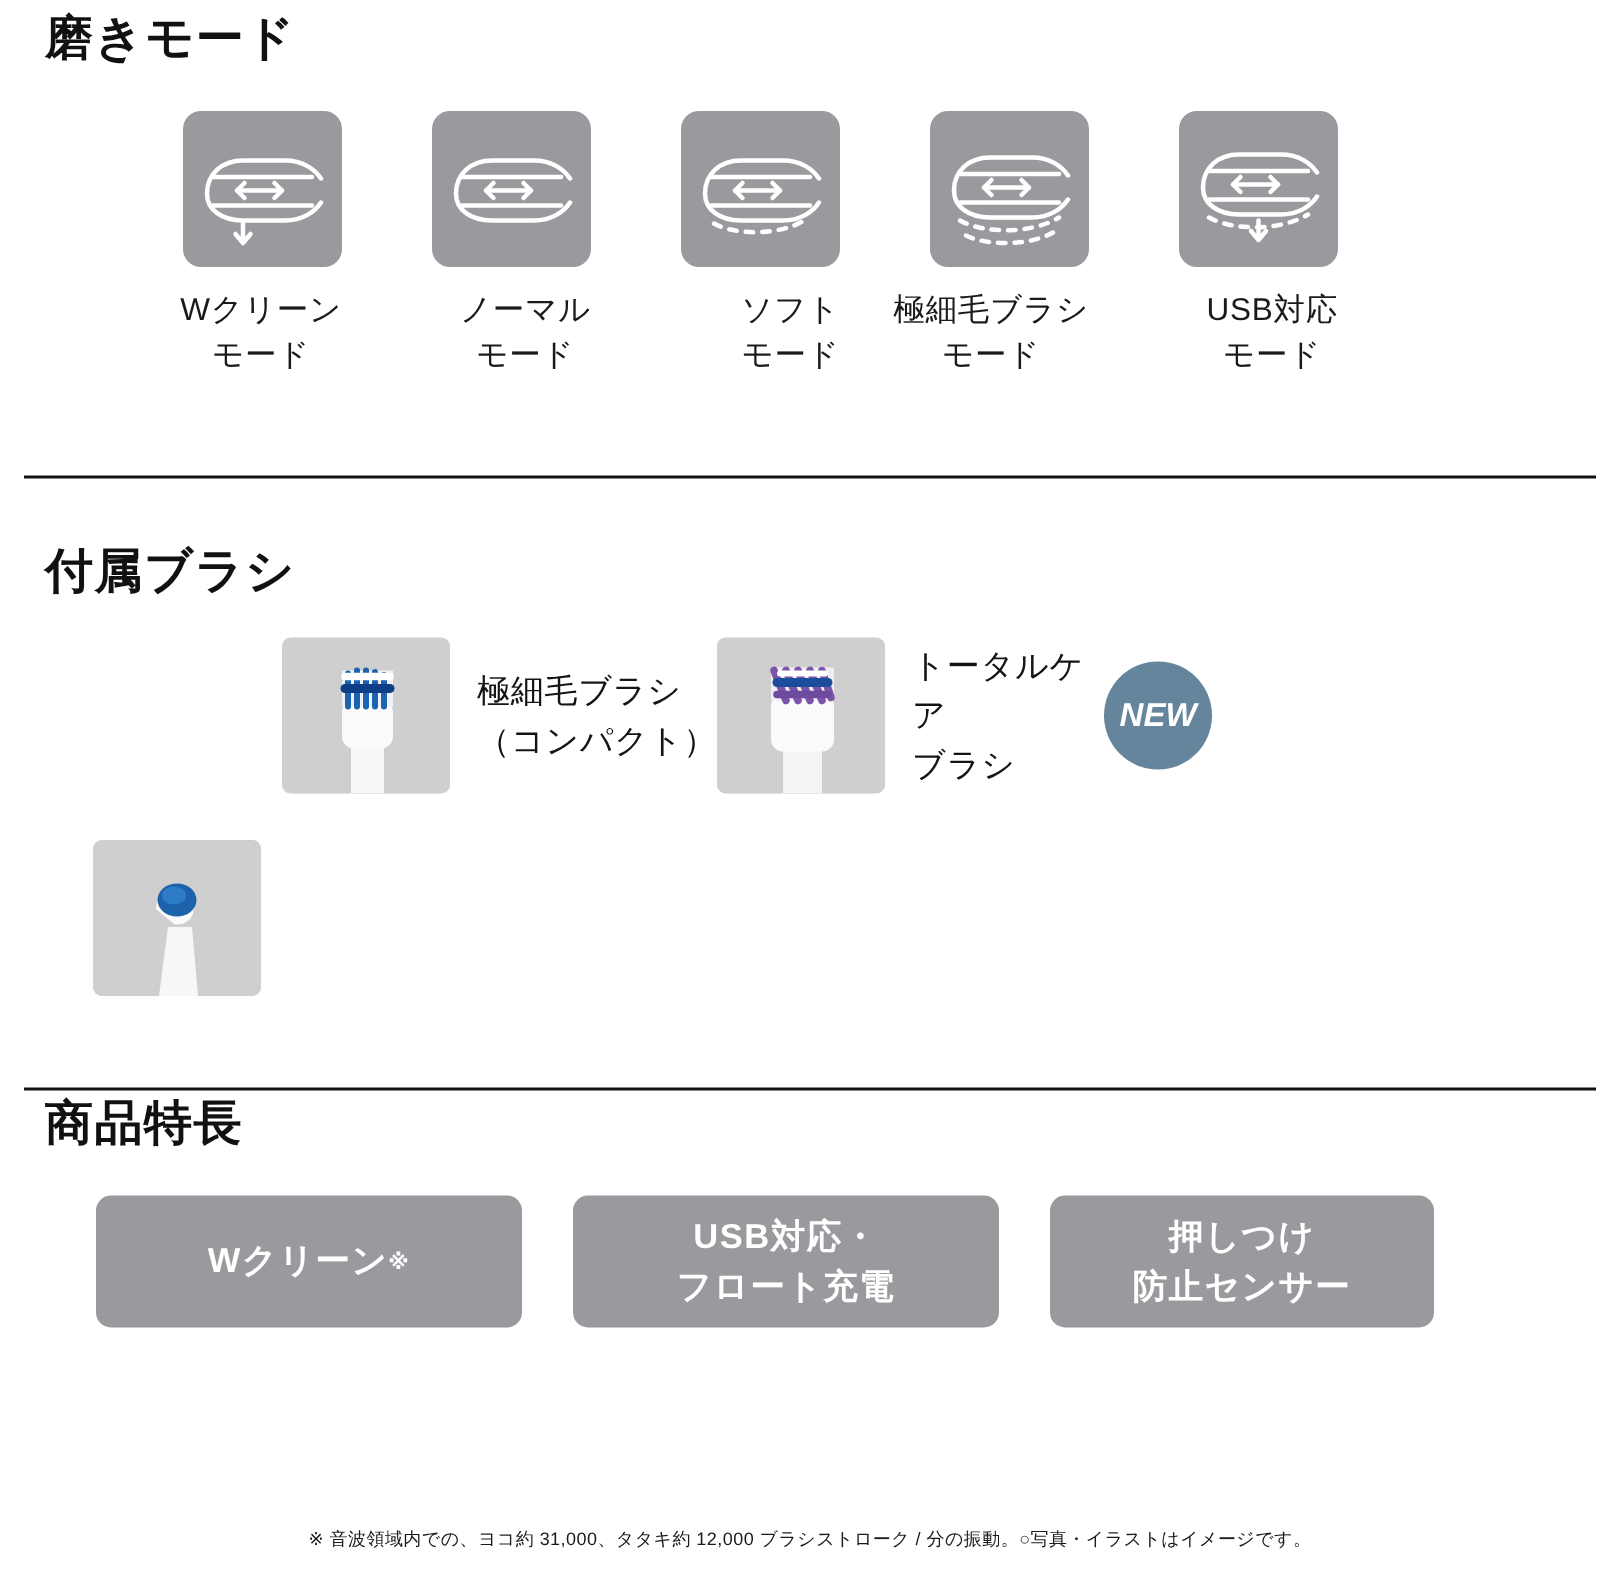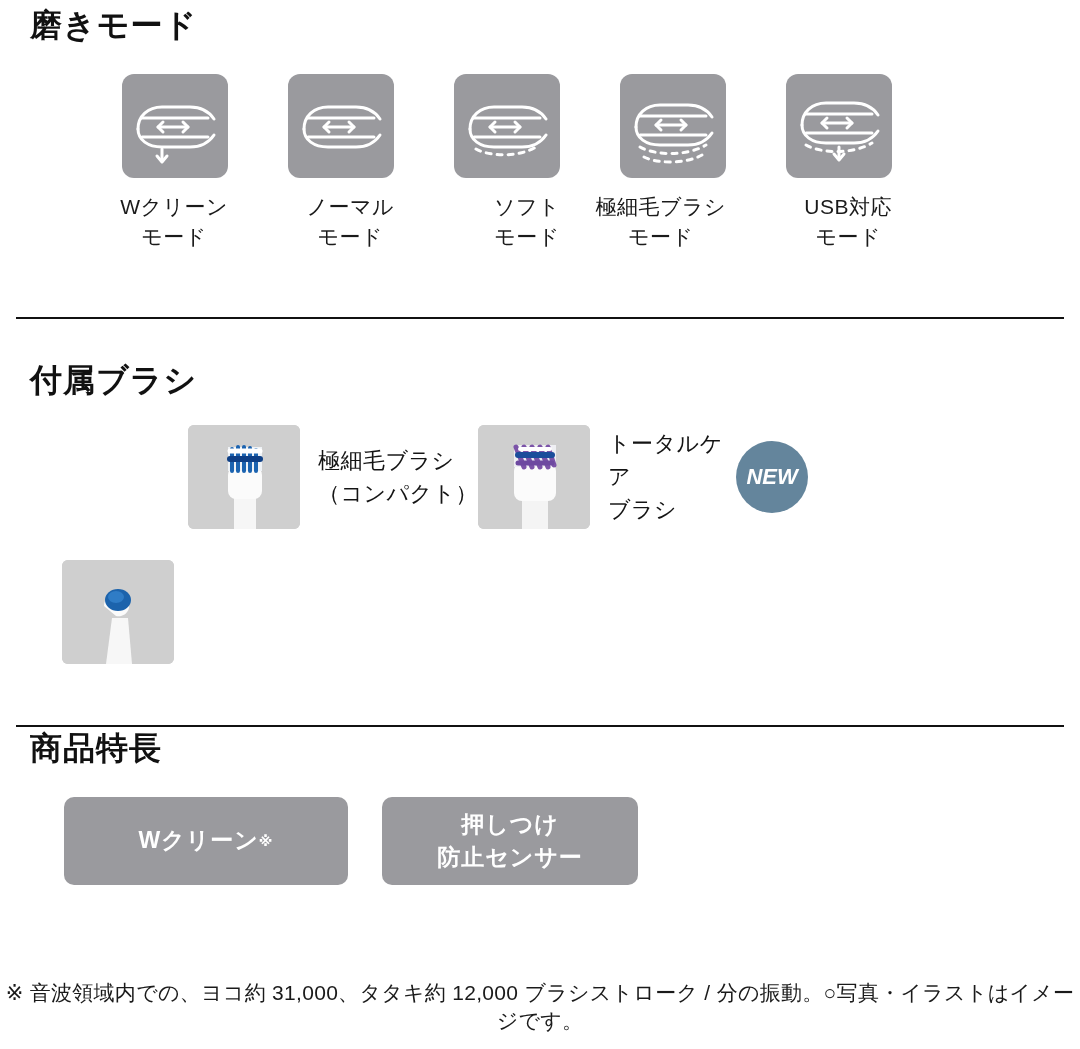--- a/index.html
+++ b/index.html
@@ -160,21 +160,21 @@
     vertical-align: super;
   }
 
   
   .footnote {
     position: absolute;
     left: 0;
     right: 0;
     bottom: 14px;
     text-align: center;
-    font-size: 21px;
+    font-size: 12px;
     color: #1a1a1a;
     letter-spacing: 0.3px;
   }
 
   
   svg { display: block; }
 </style>
 </head>
 <body>
 
@@ -368,20 +368,24 @@
 
   <div class="divider" style="margin-top:61px;"></div>
 
   <div id="features-section" style="">
     <h2 class="section-title">商品特長</h2>
 
     <div class="feature-row">
       <div class="feature-chip chip-1">
         <span>Wクリーン</span><span class="sup">※</span>
       </div>
+      <div class="feature-chip chip-2">
+        <span>USB対応・
+フロート充電</span>
+      </div>
       <div class="feature-chip chip-3">
         <span>押しつけ
 防止センサー</span>
       </div>
     </div>
   </div>
 
   <div class="footnote">※ 音波領域内での、ヨコ約 31,000、タタキ約 12,000 ブラシストローク / 分の振動。○写真・イラストはイメージです。</div>
 
 </div>

